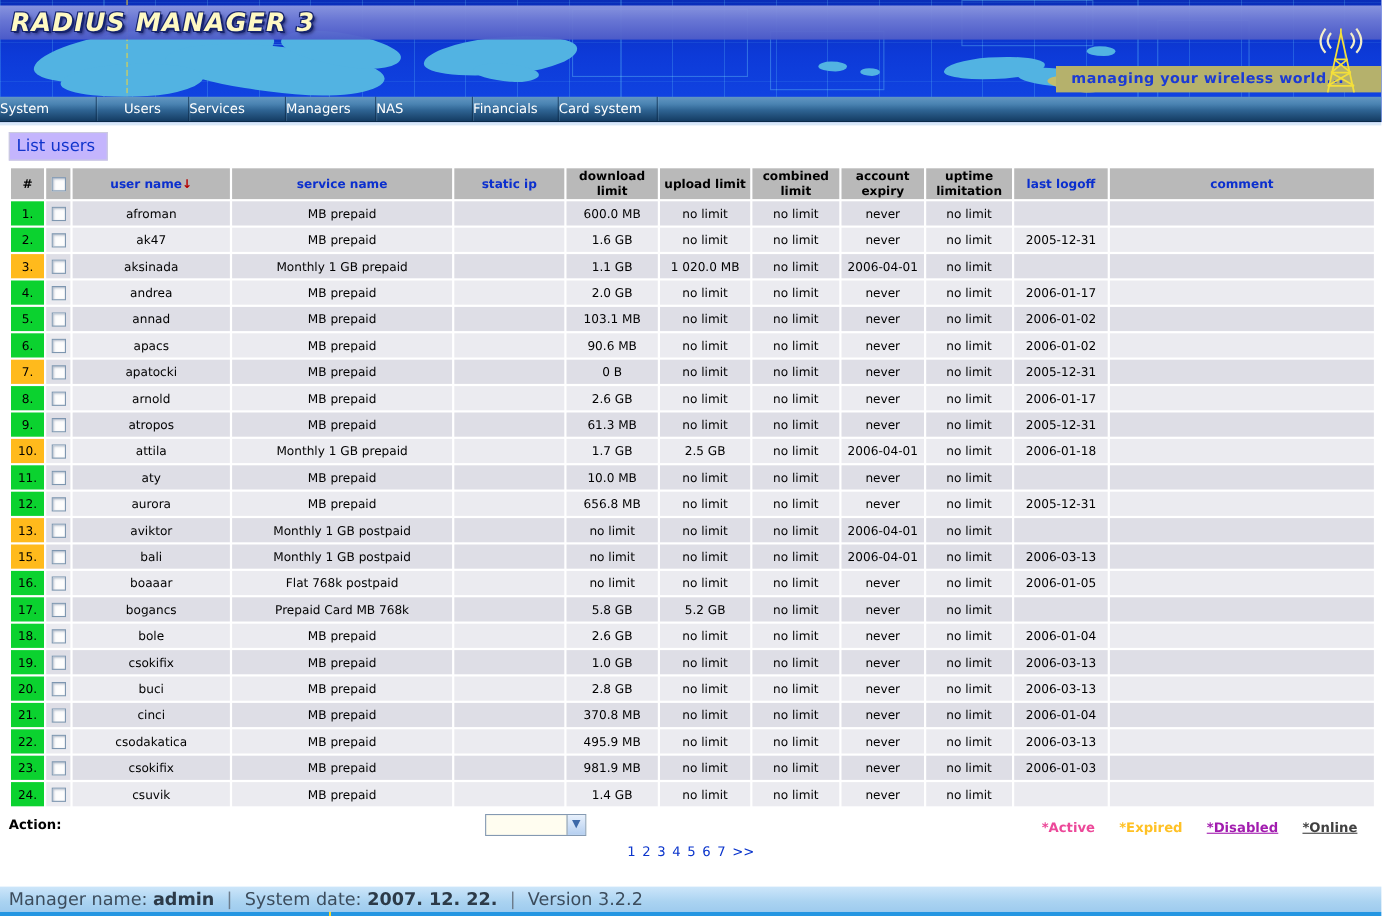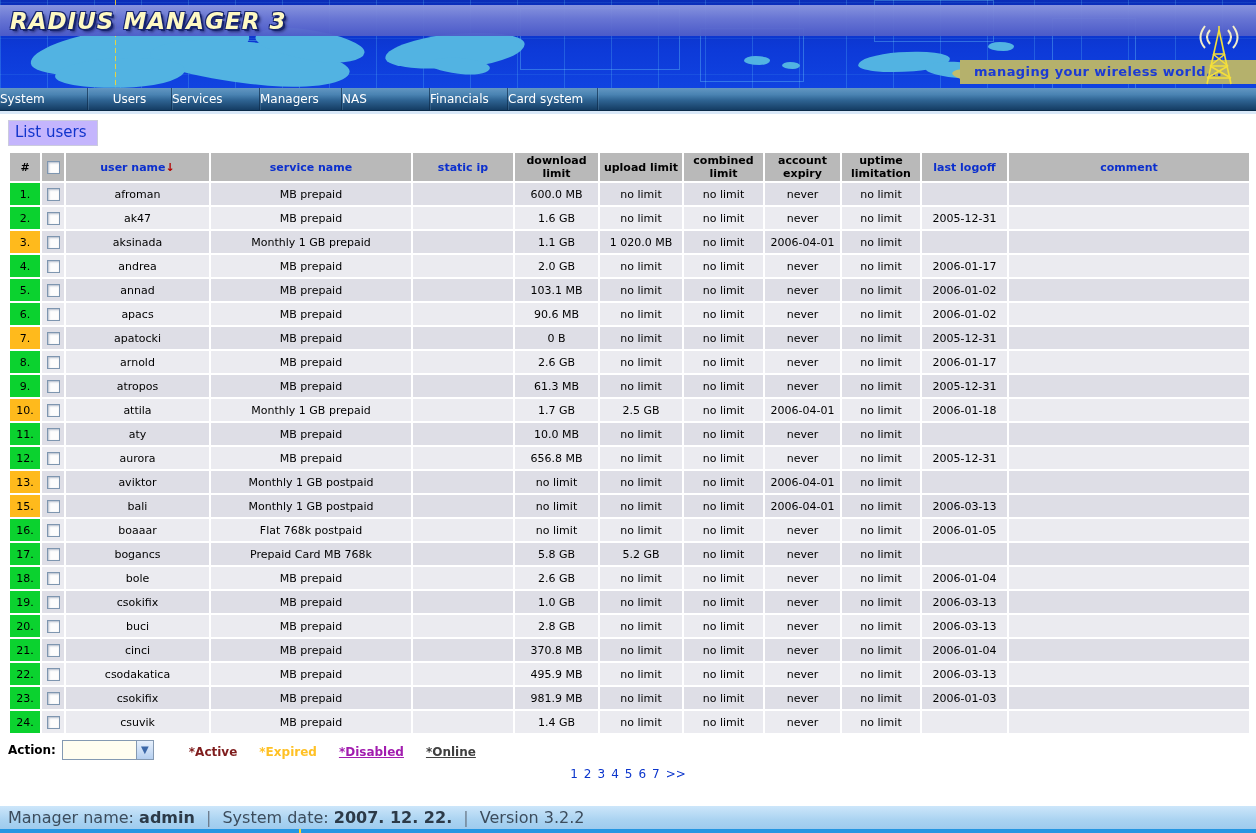--- a/index.html
+++ b/index.html
@@ -85,21 +85,21 @@
   td.c-user { text-align:left; padding-left:10px; color:#1545d0; cursor:pointer; }
   td.c-service { color:#1545d0; }
 
   .cb {
     display:inline-block; width:13px; height:13px; vertical-align:middle;
     background:#fdfdfd; border:1px solid #7e96b0;
     box-shadow:inset 1px 1px 2px rgba(90,110,145,.45);
   }
 
   
-  .action-bar { margin:4px 0 0 8px; height:22px; display:flex; align-items:center; }
+  .action-bar { margin:4px 0 0 8px; height:22px; display:flex; align-items:center;justify-content:space-between; }
   .action-label { font-size:12px; font-weight:bold; color:#000; margin-right:6px; }
   .select {
     width:92px; height:20px; border:1px solid #8499b2; background:#fffdf0;
     position:relative; display:inline-block; cursor:pointer;
   }
   .select .arrow-btn {
     position:absolute; right:0; top:0; bottom:0; width:17px;
     background:linear-gradient(180deg,#e7f0fc,#b5cff0);
     border-left:1px solid #8499b2;
     color:#3c68a8; font-size:10px; text-align:center; line-height:18px;
@@ -541,21 +541,21 @@
         </tr>
       </tbody>
   </table>
 
   <div class="action-bar">
     <span class="action-label">Action:</span>
     <span class="select">
       <span></span>
       <span class="arrow-btn">▼</span>
     </span>
-    <span class="legend" id="legend"><span style="color: #7f1d1d; margin-left: 23px;">*Active</span><span style="color: rgb(255, 193, 37);">*Expired</span><span style="color: #a21caf; text-decoration: underline;">*Disabled</span><span style="color: #404040; text-decoration: underline;">*Online</span></span>
+    <span class="legend" id="legend"><span style="color: #ec4899; margin-left: 23px;">*Active</span><span style="color: rgb(255, 193, 37);">*Expired</span><span style="color: #a21caf; text-decoration: underline;">*Disabled</span><span style="color: #404040; text-decoration: underline;">*Online</span></span>
   </div>
 
   <div class="pagination" id="pagination"><span>1</span><span>2</span><span>3</span><span>4</span><span>5</span><span>6</span><span>7</span><span>&gt;&gt;</span></div>
 </div>
 
 <div class="footer">
   <span>Manager name:</span>
   <b>admin</b>
   <span class="sep">|</span>
   <span>System date:</span>

